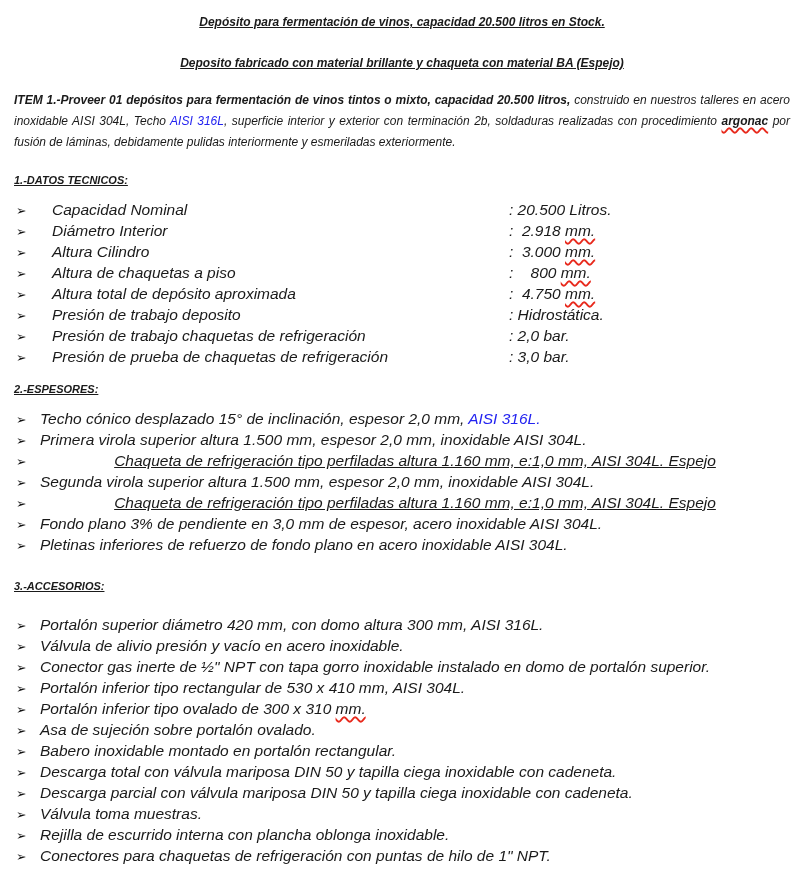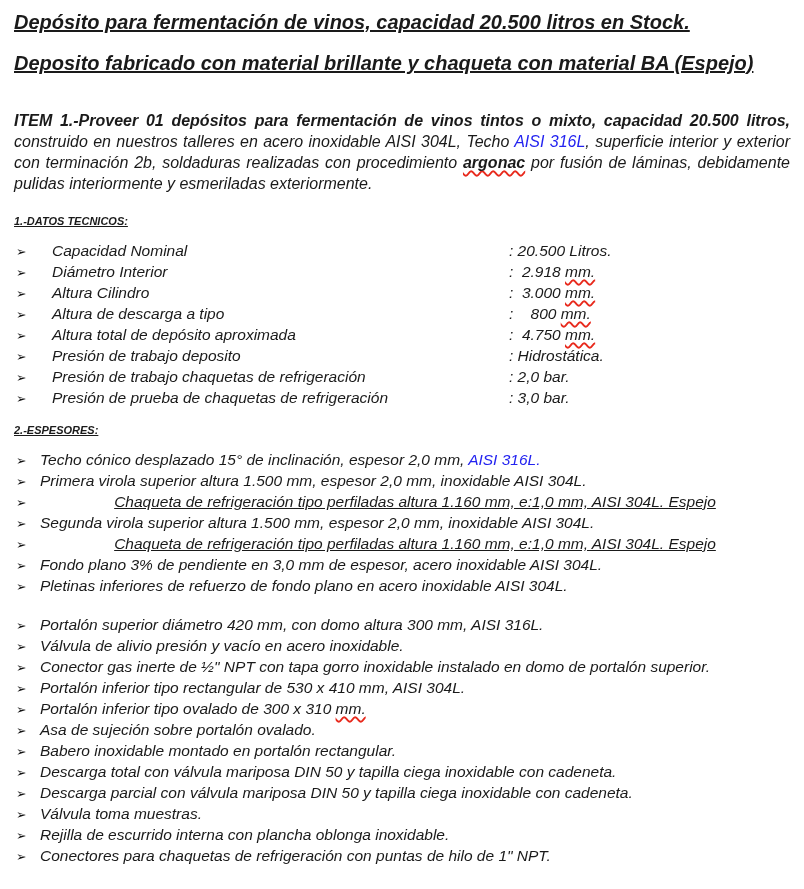--- a/index.html
+++ b/index.html
@@ -9,26 +9,26 @@
   }
   *{box-sizing:border-box;}
   html,body{margin:0;padding:0;}
   body{
     width:804px;height:889px;overflow:hidden;background:#ffffff;
     font-family:"Liberation Sans",sans-serif;
     font-style:italic;color:var(--text);
   }
   .page{padding:12px 14px 0 14px;}
   .title{
-    font-weight:bold;text-align:left;text-decoration:underline;
-    font-size:20px;line-height:21px;
+    font-weight:bold;text-align:center;text-decoration:underline;
+    font-size:12px;line-height:21px;
   }
   .title-2{margin-top:20px;}
   .intro{
-    margin-top:36px;font-size:16px;line-height:21px;text-align:justify;
+    margin-top:16px;font-size:12px;line-height:21px;text-align:justify;
   }
   .sec-heading{
     font-weight:bold;text-decoration:underline;
     font-size:11px;line-height:21px;display:inline-block;
   }
   .mt-h1{margin-top:17px;}
   .mt-h2{margin-top:11px;}
   .mt-h3{margin-top:20px;}
   ul.blist{
     list-style:none;margin:9px 0 0 0;padding:0;
@@ -91,21 +91,21 @@
           <span class="arrow">➢</span>
           <span class="li-text row-data">
             <span class="dl-label">Altura Cilindro</span>
             <span class="dl-value">:  3.000 </span>
             <span class="seg-missp">mm.</span>
           </span>
         </li>
         <li>
           <span class="arrow">➢</span>
           <span class="li-text row-data">
-            <span class="dl-label">Altura de descarga a tipo</span>
+            <span class="dl-label">Altura de chaquetas a piso</span>
             <span class="dl-value">:    800 </span>
             <span class="seg-missp">mm.</span>
           </span>
         </li>
         <li>
           <span class="arrow">➢</span>
           <span class="li-text row-data">
             <span class="dl-label">Altura total de depósito aproximada</span>
             <span class="dl-value">:  4.750 </span>
             <span class="seg-missp">mm.</span>
@@ -165,20 +165,23 @@
           <span class="li-text"><span>Fondo plano 3% de pendiente en 3,0 mm de espesor, acero inoxidable AISI 304L.</span></span>
         </li>
         <li>
           <span class="arrow">➢</span>
           <span class="li-text"><span>Pletinas inferiores de refuerzo de fondo plano en acero inoxidable AISI 304L.</span></span>
         </li>
       </ul>
   </div>
 
   <div>
+    <div class="mt-h3">
+      <span class="sec-heading">3.-ACCESORIOS:</span>
+    </div>
     <ul class="blist" style="margin-top:18px;">
         <li>
           <span class="arrow">➢</span>
           <span class="li-text"><span>Portalón superior diámetro 420 mm, con domo altura 300 mm, AISI 316L.</span></span>
         </li>
         <li>
           <span class="arrow">➢</span>
           <span class="li-text"><span>Válvula de alivio presión y vacío en acero inoxidable.</span></span>
         </li>
         <li>

